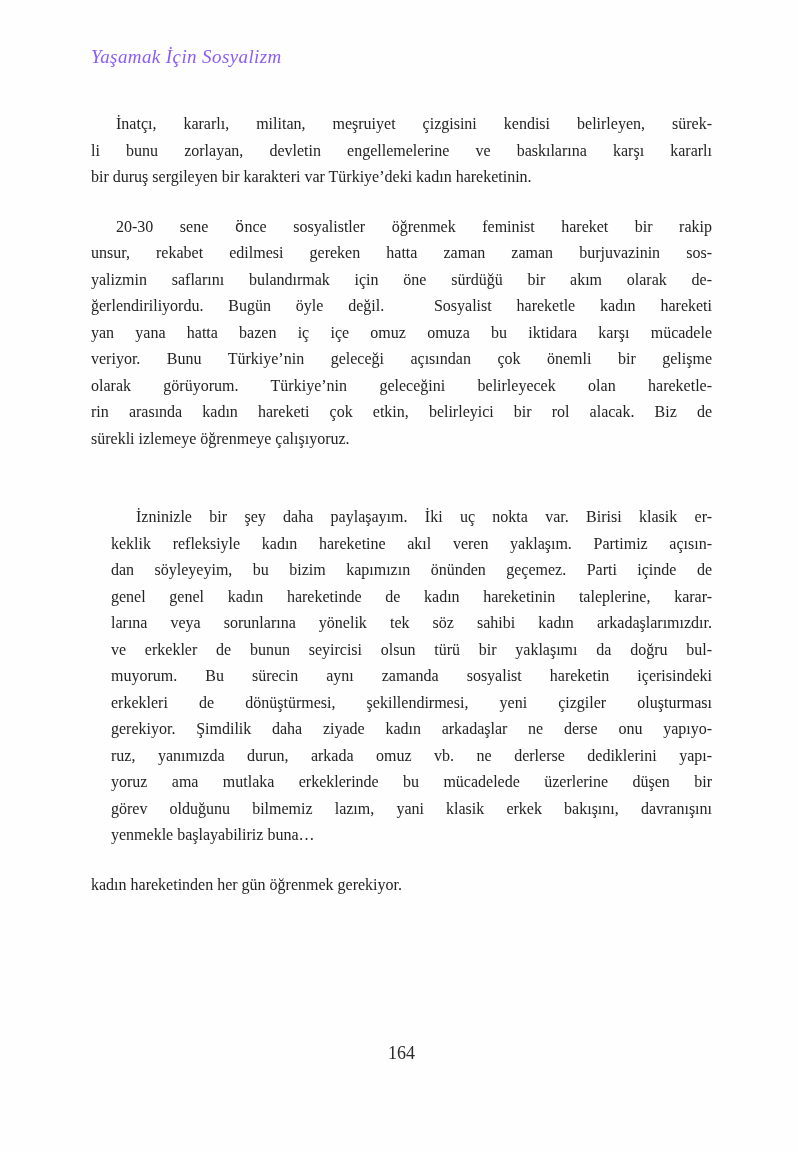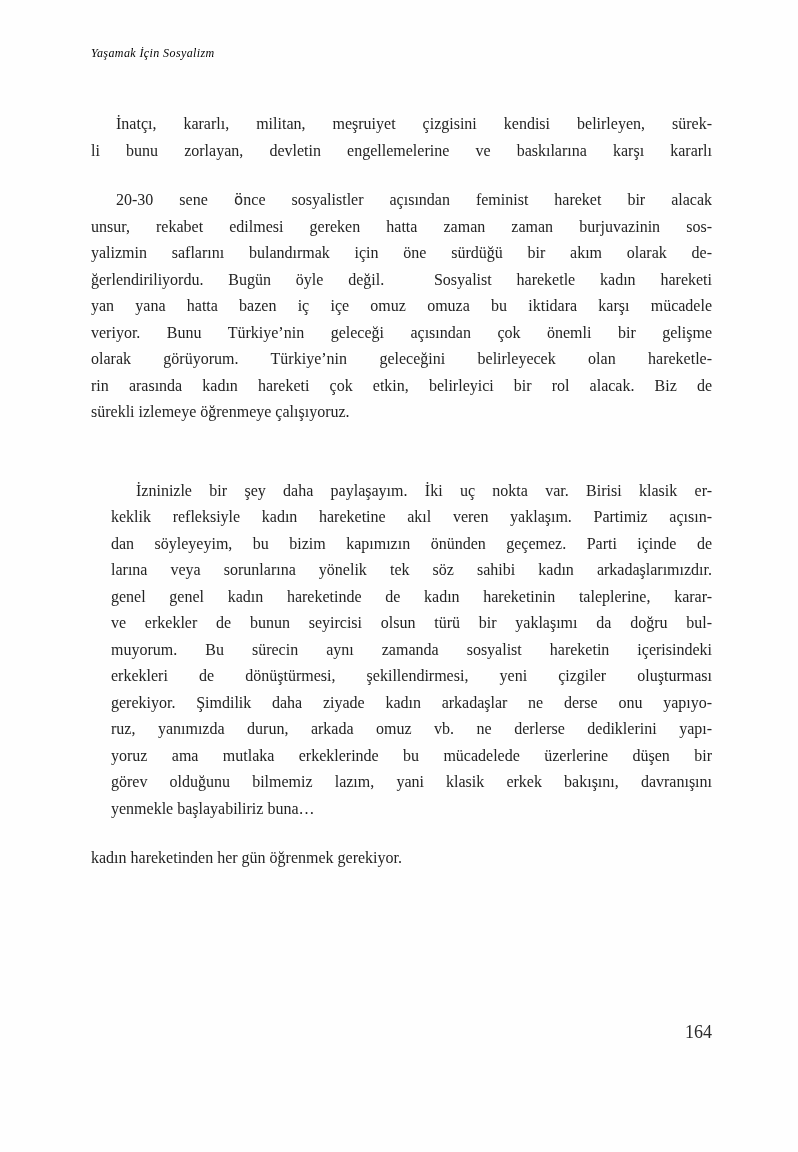--- a/index.html
+++ b/index.html
@@ -13,23 +13,23 @@
     height: 1152px;
     background: #fefefe;
     font-family: "Liberation Serif", "DejaVu Serif", serif;
     overflow: hidden;
   }
   .running-header {
     position: absolute;
     left: 91px;
     top: 46px;
     font-style: italic;
-    font-size: 12px;
+    font-size: 19px;
     letter-spacing: 0.4px;
-    color: #000000;
+    color: #8b5cf6;
   }
   .text-block {
     position: absolute;
     left: 91px;
     top: 111px;
     width: 621px;
     font-size: 16px;
     line-height: 26.5px;
     color: #232323;
   }
@@ -51,60 +51,61 @@
     vertical-align: top;
   }
   .line.last { text-align: left; }
   .indent { padding-left: 25px; }
   .odd-glyph {
     font-family: "DejaVu Sans Mono", monospace;
     font-size: 1.0em;
   }
   .page-number {
     position: absolute;
-    top: 1022px;
+    top: 1043px;
     left: 91px;
     width: 621px;
-    text-align: right;
+    text-align: center;
     font-size: 18px;
     color: #2a2a2a;
   }
 </style>
 </head>
 <body>
 
 <div class="page">
 
   <div class="running-header">Yaşamak İçin Sosyalizm</div>
 
   <div class="text-block">
 
     <div class="para">
       <span class="line just indent">İnatçı, kararlı, militan, meşruiyet çizgisini kendisi belirleyen, sürek-</span>
       <span class="line just">li bunu zorlayan, devletin engellemelerine ve baskılarına karşı kararlı</span>
+      <span class="line last">bir duruş sergileyen bir karakteri var Türkiye’deki kadın hareketinin.</span>
     </div>
 
     <div class="para">
-      <span class="line just indent"><span>20-30 sene </span><span class="odd-glyph">ö</span><span>nce sosyalistler açısından feminist hareket bir alacak</span></span>
+      <span class="line just indent"><span>20-30 sene </span><span class="odd-glyph">ö</span><span>nce sosyalistler öğrenmek feminist hareket bir rakip</span></span>
       <span class="line just">unsur, rekabet edilmesi gereken hatta zaman zaman burjuvazinin sos-</span>
       <span class="line just">yalizmin saflarını bulandırmak için öne sürdüğü bir akım olarak de-</span>
       <span class="line just">ğerlendiriliyordu. Bugün öyle değil.&nbsp;&nbsp;Sosyalist hareketle kadın hareketi</span>
       <span class="line just">yan yana hatta bazen iç içe omuz omuza bu iktidara karşı mücadele</span>
       <span class="line just">veriyor. Bunu Türkiye’nin geleceği açısından çok önemli bir gelişme</span>
       <span class="line just">olarak görüyorum. Türkiye’nin geleceğini belirleyecek olan hareketle-</span>
       <span class="line just">rin arasında kadın hareketi çok etkin, belirleyici bir rol alacak. Biz de</span>
       <span class="line last">sürekli izlemeye öğrenmeye çalışıyoruz.</span>
     </div>
 
     <div class="para section-break">
       <span class="line just indent">İzninizle bir şey daha paylaşayım. İki uç nokta var. Birisi klasik er-</span>
       <span class="line just">keklik refleksiyle kadın hareketine akıl veren yaklaşım. Partimiz açısın-</span>
       <span class="line just">dan söyleyeyim, bu bizim kapımızın önünden geçemez. Parti içinde de</span>
+      <span class="line just">genel genel kadın hareketinde de kadın hareketinin taleplerine, karar-</span>
       <span class="line just">larına veya sorunlarına yönelik tek söz sahibi kadın arkadaşlarımızdır.</span>
-      <span class="line just">genel genel kadın hareketinde de kadın hareketinin taleplerine, karar-</span>
       <span class="line just">ve erkekler de bunun seyircisi olsun türü bir yaklaşımı da doğru bul-</span>
       <span class="line just">muyorum. Bu sürecin aynı zamanda sosyalist hareketin içerisindeki</span>
       <span class="line just">erkekleri de dönüştürmesi, şekillendirmesi, yeni çizgiler oluşturması</span>
       <span class="line just">gerekiyor. Şimdilik daha ziyade kadın arkadaşlar ne derse onu yapıyo-</span>
       <span class="line just">ruz, yanımızda durun, arkada omuz vb. ne derlerse dediklerini yapı-</span>
       <span class="line just">yoruz ama mutlaka erkeklerinde bu mücadelede üzerlerine düşen bir</span>
       <span class="line just">görev olduğunu bilmemiz lazım, yani klasik erkek bakışını, davranışını</span>
       <span class="line last">yenmekle başlayabiliriz buna…</span>
     </div>
 

